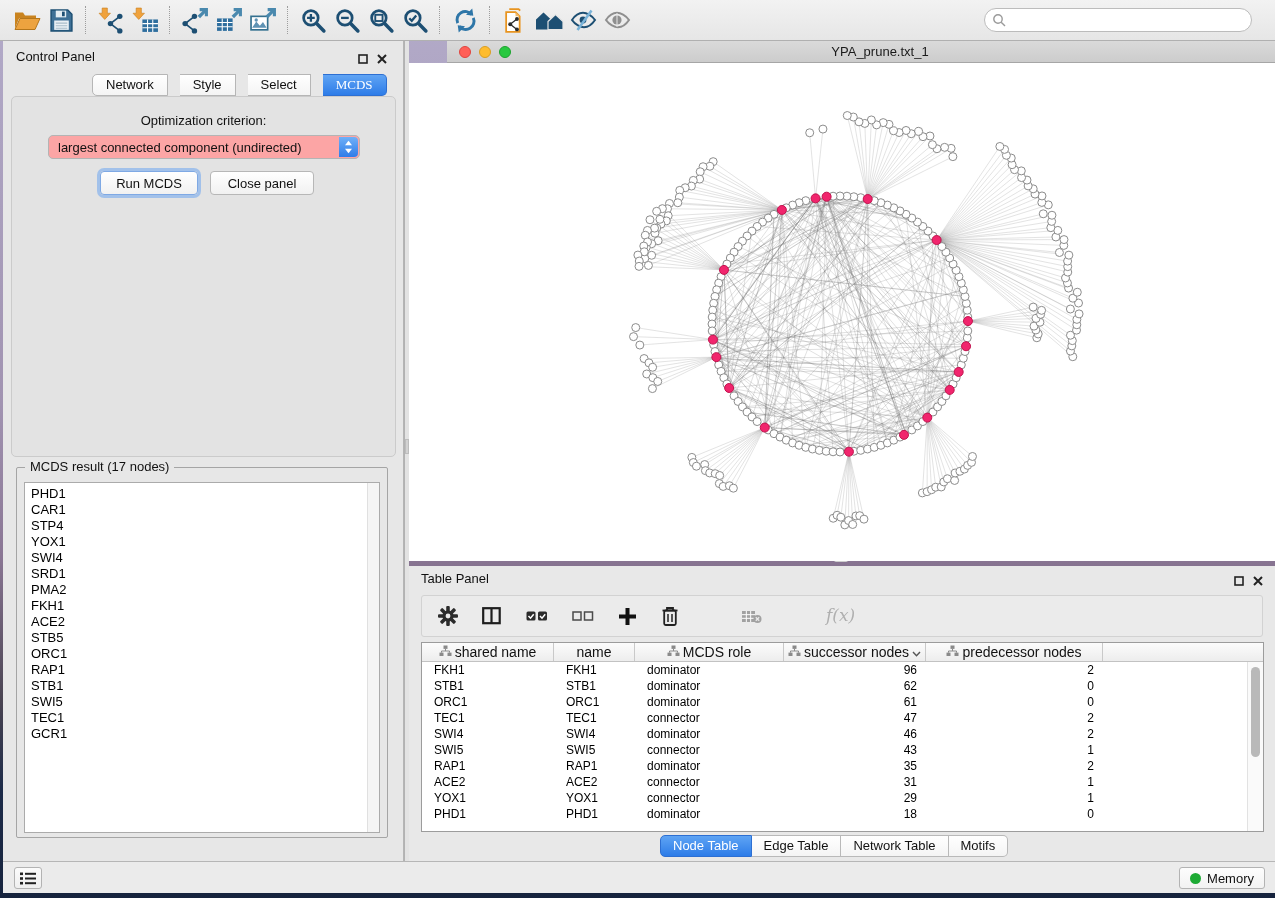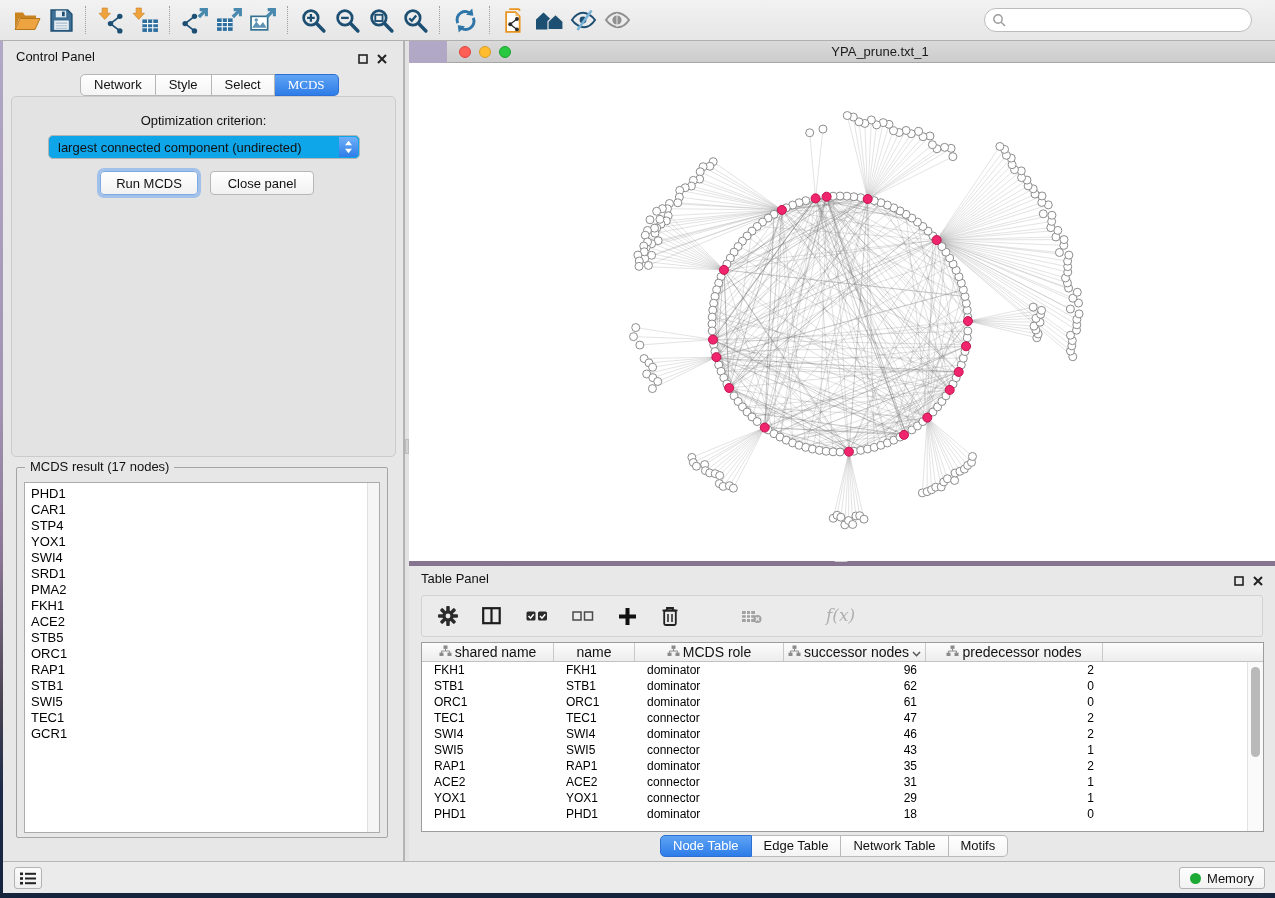--- a/index.html
+++ b/index.html
@@ -15,28 +15,28 @@
   #search-wrap{position:absolute;right:23px;top:8px;width:268px;height:24px;}
   #search-input{width:100%;height:100%;box-sizing:border-box;border:1px solid #bcbcbc;border-radius:12px;
                 background:#fff;padding:0 8px 0 26px;font-size:13px;outline:none;font-family:"Liberation Sans",sans-serif;}
   #search-icon{position:absolute;left:8px;top:5px;}
   
   #control-panel{left:3px;top:41px;width:401px;height:820px;background:#e7e7e7;box-sizing:border-box;border-right:1px solid #b5b5b5;}
   .panel-title{font-size:13px;color:#111;}
   .panel-icons{position:absolute;top:9px;display:flex;gap:9px;align-items:center;}
   #cp-tabs{position:absolute;left:77px;top:33px;display:flex;}
   .cp-tab{height:20px;line-height:20px;padding:0 13px;background:linear-gradient(#ffffff,#f4f4f4);
-          border:1px solid #b6b6b6;border-left:none;font-size:13px;color:#111;cursor:default;}
+          border:1px solid #b6b6b6;border-left:none;font-size:13px;color:#111;cursor:default;margin-left:12px;}
   .cp-tab:first-child{border-left:1px solid #b6b6b6;border-radius:5px 0 0 5px;}
   .cp-tab:last-child{border-radius:0 5px 5px 0;}
   .cp-tab.active{background:linear-gradient(#5fa4f4,#2d7ce8);color:#fff;border-color:#2d6fd2;font-family:Liberation Serif, serif;}
   #mcds-panel{position:absolute;left:8px;top:55px;width:385px;height:361px;background:#e3e3e3;
               border:1px solid #cbcbcb;border-radius:5px;box-sizing:border-box;}
   #criterion-label{position:absolute;left:0;right:0;top:16px;text-align:center;font-size:13px;color:#111;}
-  #criterion-select{position:absolute;left:36px;top:38px;width:312px;height:24px;background:#0ea5e9;
+  #criterion-select{position:absolute;left:36px;top:38px;width:312px;height:24px;background:#fca5a5;
                     border:1px solid #b4b4b4;border-radius:5px;box-sizing:border-box;font-size:13px;
                     display:flex;align-items:center;padding-left:9px;color:#111;}
   #criterion-spinner{position:absolute;right:1px;top:1px;bottom:1px;width:19px;border-radius:0 4px 4px 0;
                      background:linear-gradient(#6fb0f8,#2f7ce8);display:flex;align-items:center;justify-content:center;}
   .mac-btn{background:linear-gradient(#ffffff,#f1f1f1);border:1px solid #b7b7b7;border-radius:4px;
            font-size:13px;color:#111;height:24px;display:flex;align-items:center;justify-content:center;box-sizing:border-box;}
   #run-btn{position:absolute;left:88px;top:74px;width:98px;box-shadow:0 0 0 3px rgba(110,165,240,.55);border-color:#7fa9e4;}
   #closep-btn{position:absolute;left:198px;top:74px;width:104px;}
   #result-group{position:absolute;left:13px;top:426px;width:372px;height:371px;border:1px solid #a5a5a5;
                 border-radius:2px;box-sizing:border-box;}

